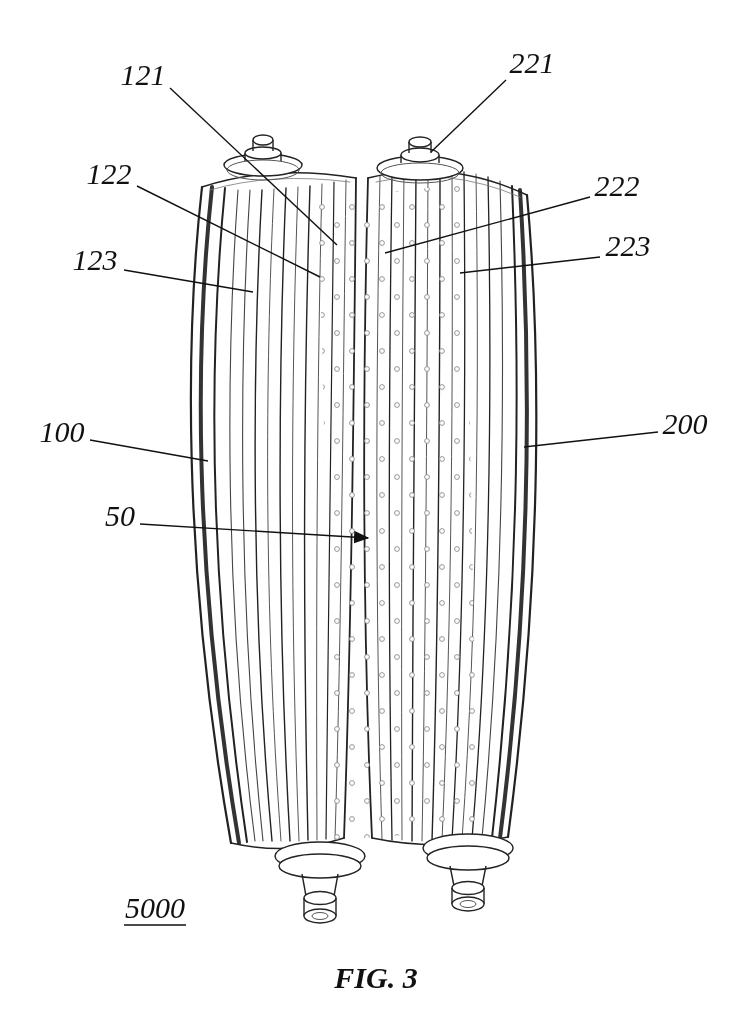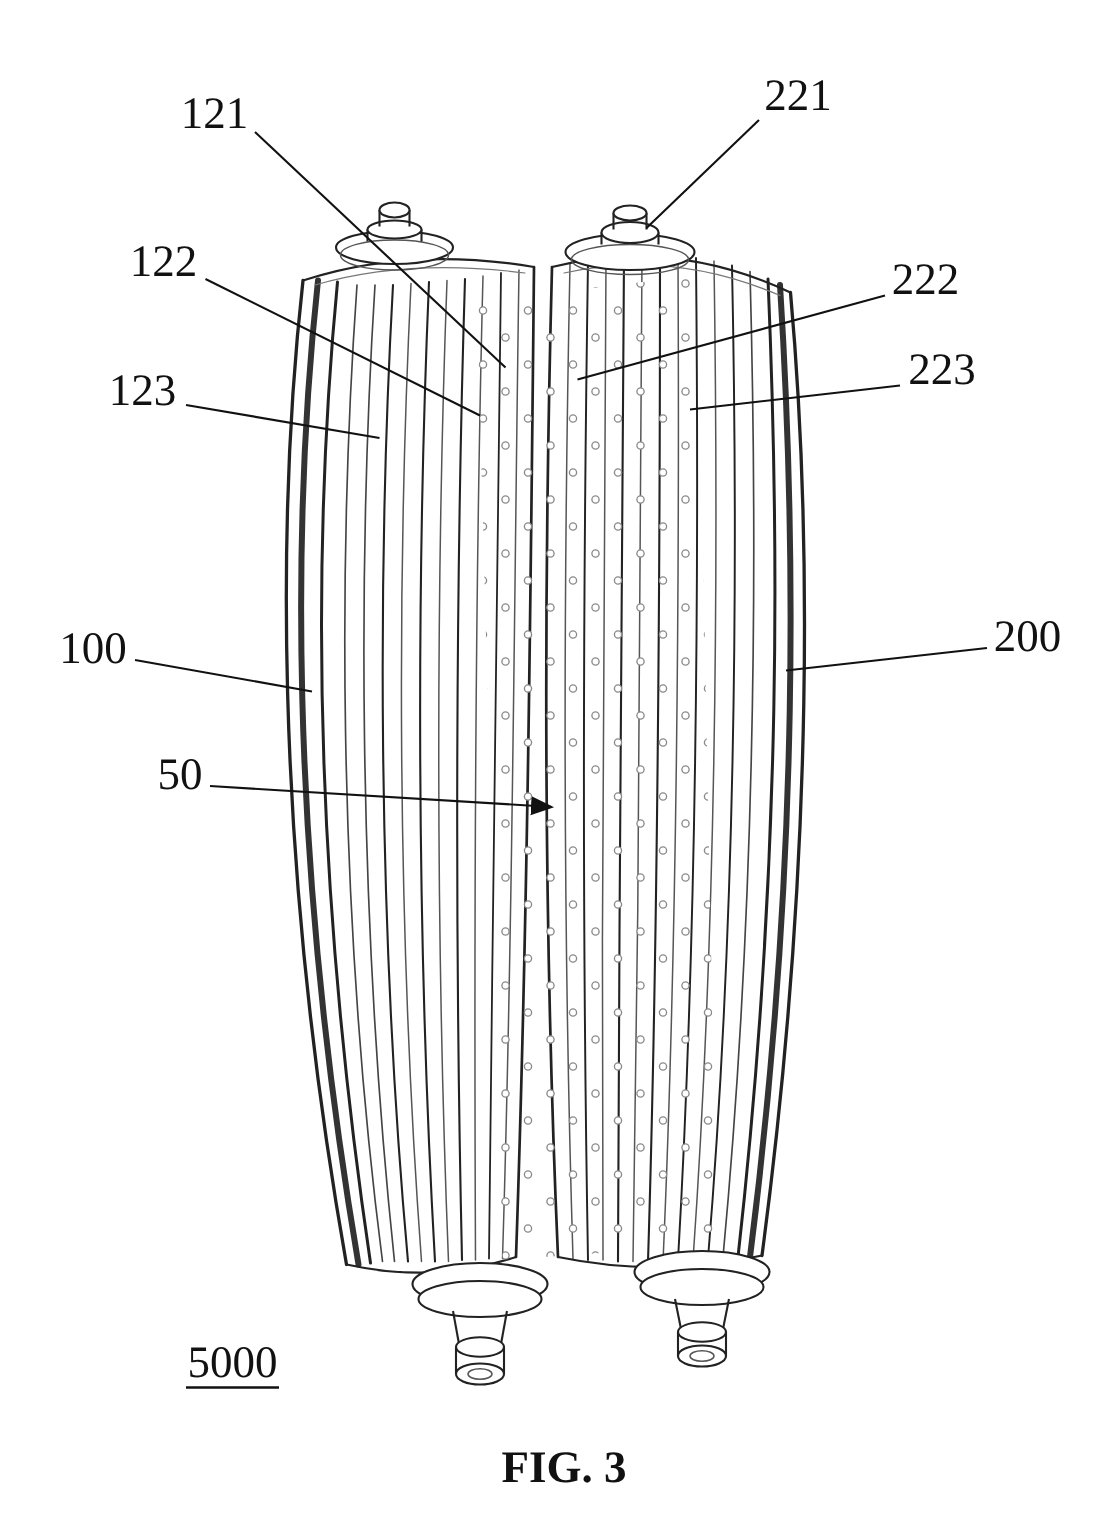--- a/index.html
+++ b/index.html
@@ -7,20 +7,21 @@
     padding: 0;
     background: #ffffff;
     font-family: "Liberation Serif", "DejaVu Serif", serif;
   }
   .page {
     position: relative;
     width: 738px;
     height: 998px;
     background: #14b8a6;
     overflow: hidden;
+    font-style: italic;
   }
   svg { display: block; }
   .ref-label {
     font-family: "Liberation Serif", "DejaVu Serif", serif;
     font-size: 30px;
     fill: #111111;
     text-anchor: middle;
   }
   .caption-label {
     font-family: "Liberation Serif", "DejaVu Serif", serif;

